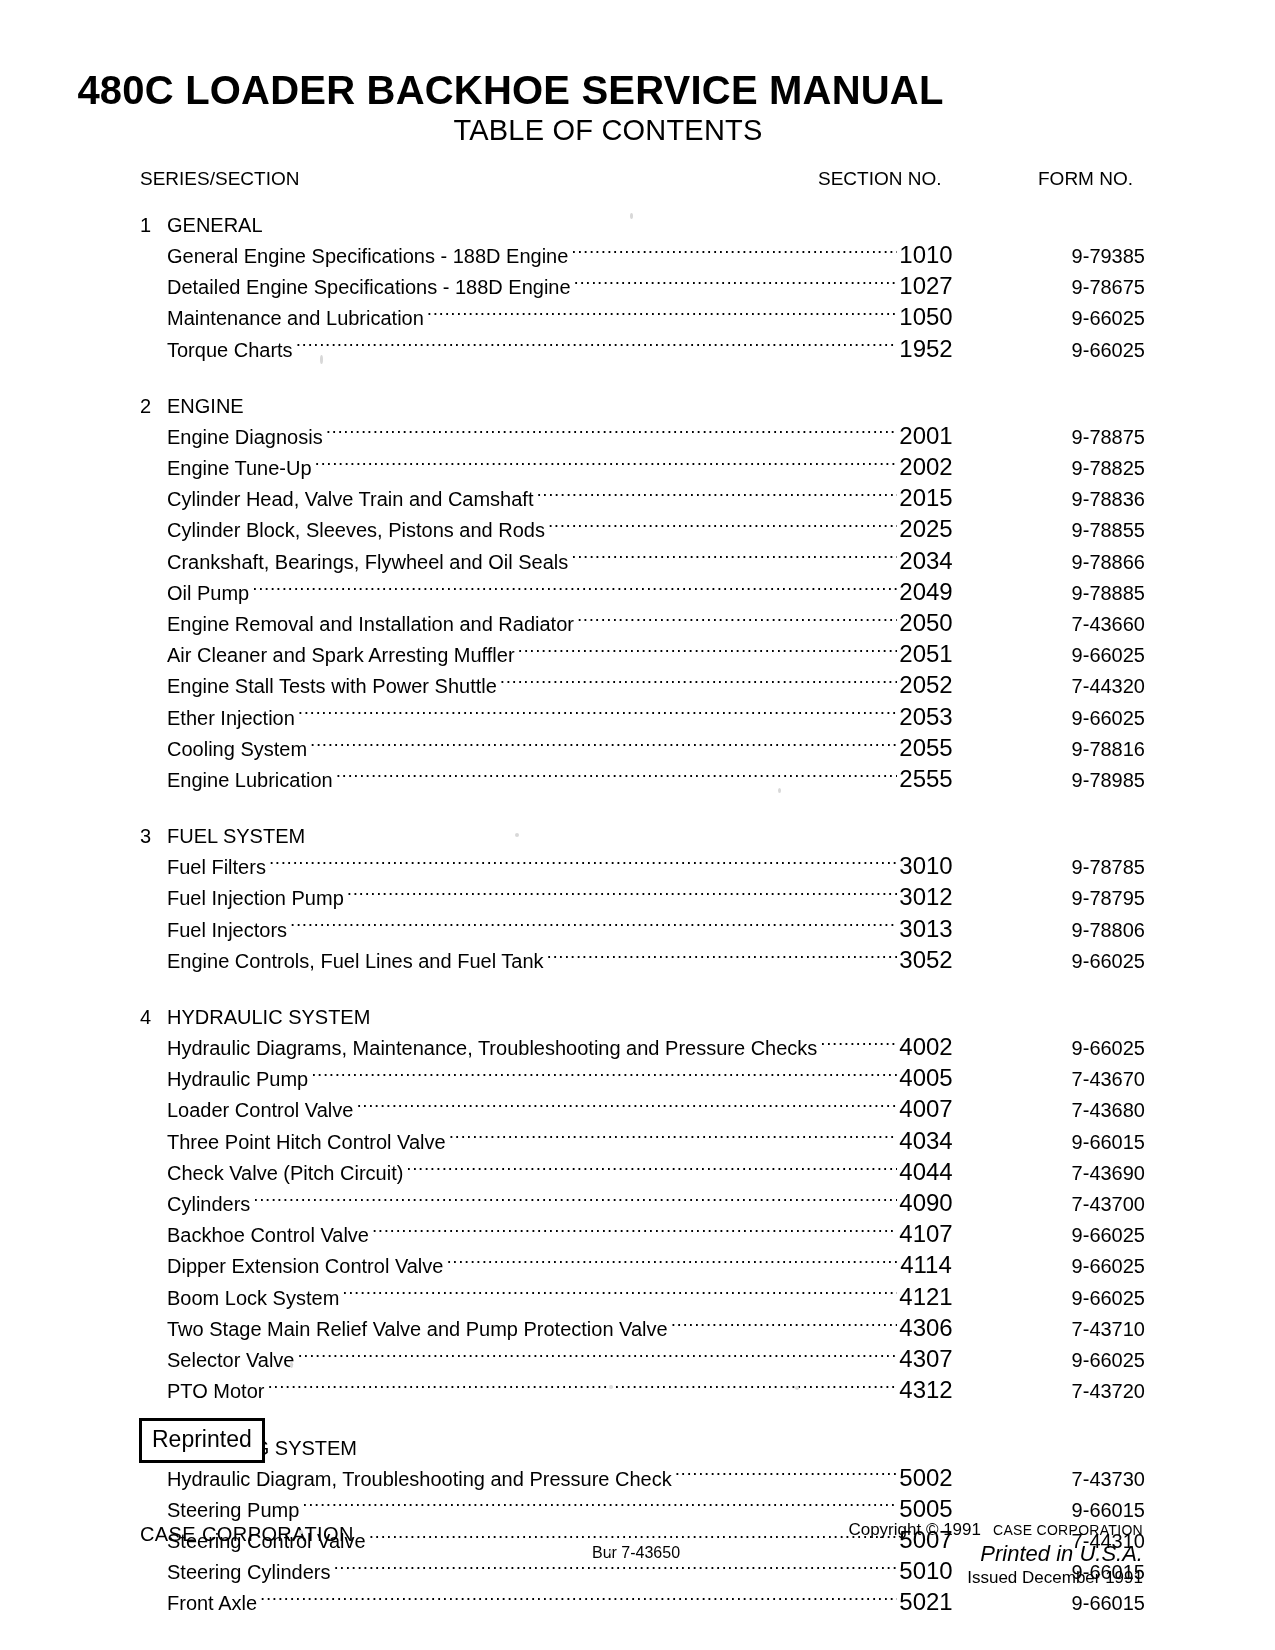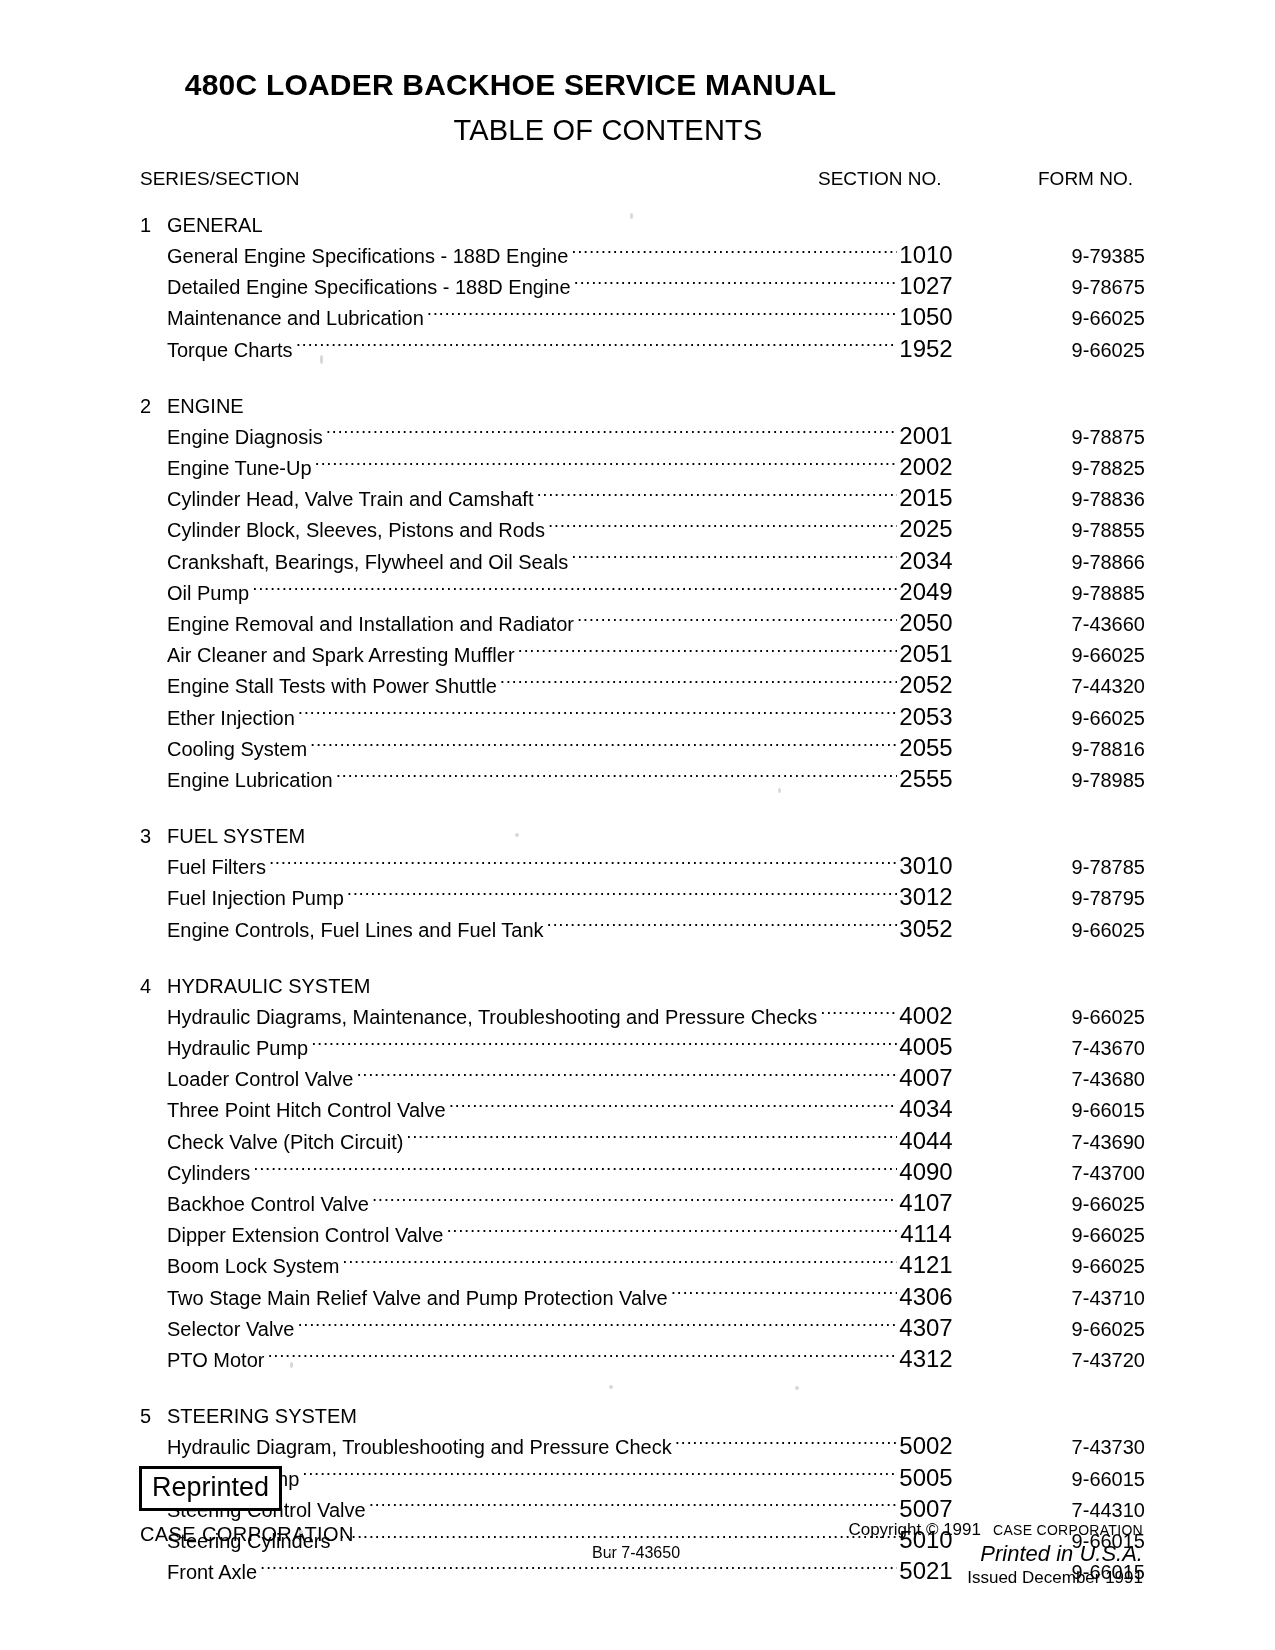--- a/index.html
+++ b/index.html
@@ -19,21 +19,21 @@
     background: #ffffff;
     overflow: hidden;
   }
 
   
   .doc-title {
     position: absolute;
     left: 0;
     width: 1021px;
     text-align: center;
-    font-size: 30px;
+    font-size: 40px;
     font-weight: bold;
     letter-spacing: 0.2px;
   }
   .doc-title.t1 { top: 68px; }
   .doc-subtitle {
     position: absolute;
     left: 0;
     width: 1216px;
     text-align: center;
     font-size: 29px;
@@ -117,24 +117,23 @@
     padding-left: 40px;
   }
 
   
   #reprinted {
     position: absolute;
     left: 139px;
     top: 1418px;
     border: 3px solid #000;
     padding: 3px 10px 6px 10px;
-    font-size: 27px;
+    font-size: 23px;
     line-height: 30px;
     background: #fff;
-    margin-top: 48px;
   }
 
   
   #footer { position: absolute; left: 0; top: 1510px; width: 1275px; height: 110px; }
   #footer .company {
     position: absolute;
     left: 140px;
     top: 13px;
     font-size: 20px;
     letter-spacing: 0.4px;
@@ -316,20 +315,27 @@
           <span class="dots"></span>
           <span class="e-section">3010</span>
           <span class="e-form">9-78785</span>
         </div>
         <div class="entry">
           <span class="pad"></span>
           <span class="e-title">Fuel Injection Pump</span>
           <span class="dots"></span>
           <span class="e-section">3012</span>
           <span class="e-form">9-78795</span>
+        </div>
+        <div class="entry">
+          <span class="pad"></span>
+          <span class="e-title">Fuel Injectors</span>
+          <span class="dots"></span>
+          <span class="e-section">3013</span>
+          <span class="e-form">9-78806</span>
         </div>
         <div class="entry">
           <span class="pad"></span>
           <span class="e-title">Engine Controls, Fuel Lines and Fuel Tank</span>
           <span class="dots"></span>
           <span class="e-section">3052</span>
           <span class="e-form">9-66025</span>
         </div>
       </div>
       <div class="section-block">

